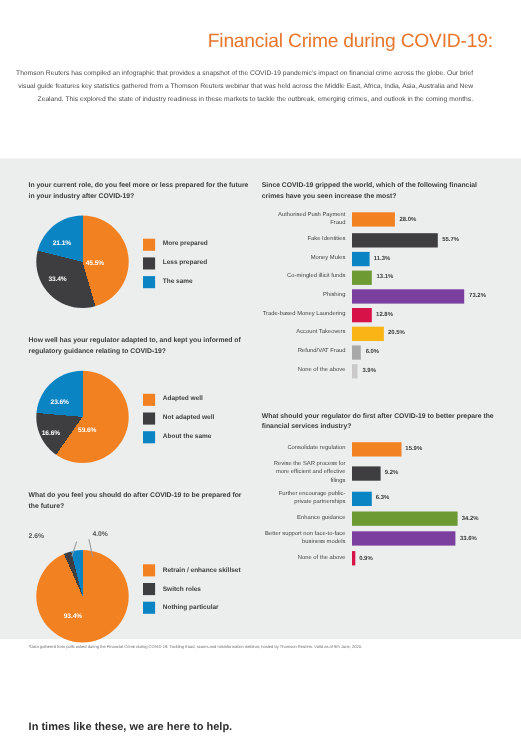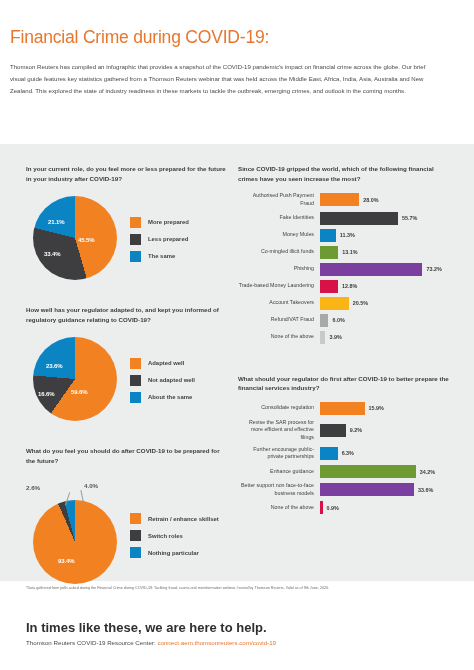--- a/index.html
+++ b/index.html
@@ -5,21 +5,21 @@
   * { box-sizing: border-box; margin: 0; padding: 0; }
   html, body {
     width: 474px; height: 670px;
     background: #ffffff;
     font-family: "Liberation Sans", sans-serif;
     overflow: hidden;
   }
   .page { position: relative; width: 474px; height: 670px; background: #fff; }
 
   
-  .header { padding: 26px 26px 0 10px; }
+  .header { padding: 26px 26px 0 10px; text-align: right; }
   .title-line { color: #e8762c; font-size: 17.5px; font-weight: 400; line-height: 1.33; letter-spacing: -0.2px; }
   .intro { margin-top: 12px; font-size: 6.1px; line-height: 1.95; color: #4a4a4a; width: 420px; }
 
   
   .panel { position: absolute; left: 0; top: 144px; width: 474px; height: 437px; background: #eceded; }
   .col-left  { position: absolute; left: 26px;  top: 0; width: 200px; }
   .col-right { position: absolute; left: 238px; top: 0; width: 214px; }
 
   .block { padding-top: 20px; }
   .q { font-size: 6.2px; font-weight: bold; color: #3b3b3b; line-height: 1.55; }
@@ -46,21 +46,21 @@
   .bar { height: 13px; min-width: 1px; }
   .bar-val { font-size: 5.4px; font-weight: bold; color: #3b3b3b; margin-left: 4px; white-space: nowrap; }
 
   
   .footnote { position: absolute; left: 26px; top: 586px; width: 425px;
               font-size: 3.7px; color: #6d6d6d; line-height: 1.4; }
 
   
   .footer { position: absolute; left: 0; top: 612px; width: 474px; height: 58px; background: #fff; }
   .f-left { position: absolute; left: 26px; top: 8px; }
-  .f-head { font-size: 13px; font-weight: bold; color: #2f2f2f; }
+  .f-head { font-size: 10px; font-weight: bold; color: #2f2f2f; margin-top: 36px; }
   .f-sub { margin-top: 4px; font-size: 6.2px; color: #4a4a4a; }
   .f-link { color: #e8762c; }
   .f-right { position: absolute; right: 20px; top: 4px; display: flex; align-items: center; }
   .tr-mark { width: 26px; height: 26px; margin-right: 8px; opacity: .85; }
   .tr-tag { font-size: 5.3px; color: #b9b9b9; letter-spacing: .1px; }
   .tr-name { font-size: 10.5px; font-weight: bold; color: #2c2c2c; letter-spacing: .2px; margin-top: 1px; }
 </style>
 </head>
 <body>
 

